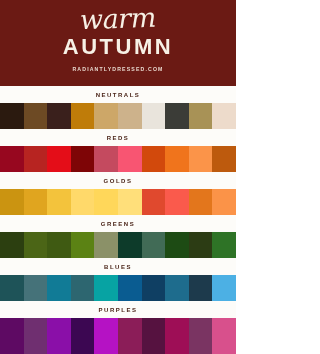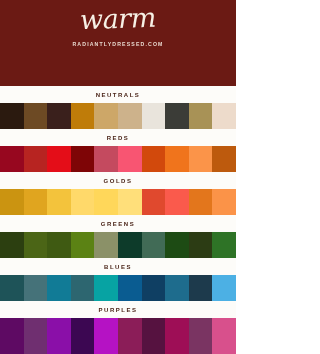--- a/index.html
+++ b/index.html
@@ -101,20 +101,21 @@
   
   .section.purples .swatch-row { min-height: 36px; }
 </style>
 </head>
 <body>
 
 <div class="palette">
 
   <div class="header" style="background-color: rgb(107, 26, 20);">
     <div class="script-title">warm</div>
+    <div class="block-title">AUTUMN</div>
     <div class="site-url">RADIANTLYDRESSED.COM</div>
   </div>
 
   <div class="sections">
 
     <div class="section neutrals">
       <div class="section-label-wrap">
         <span class="section-label">NEUTRALS</span>
       </div>
       <div class="swatch-row">

